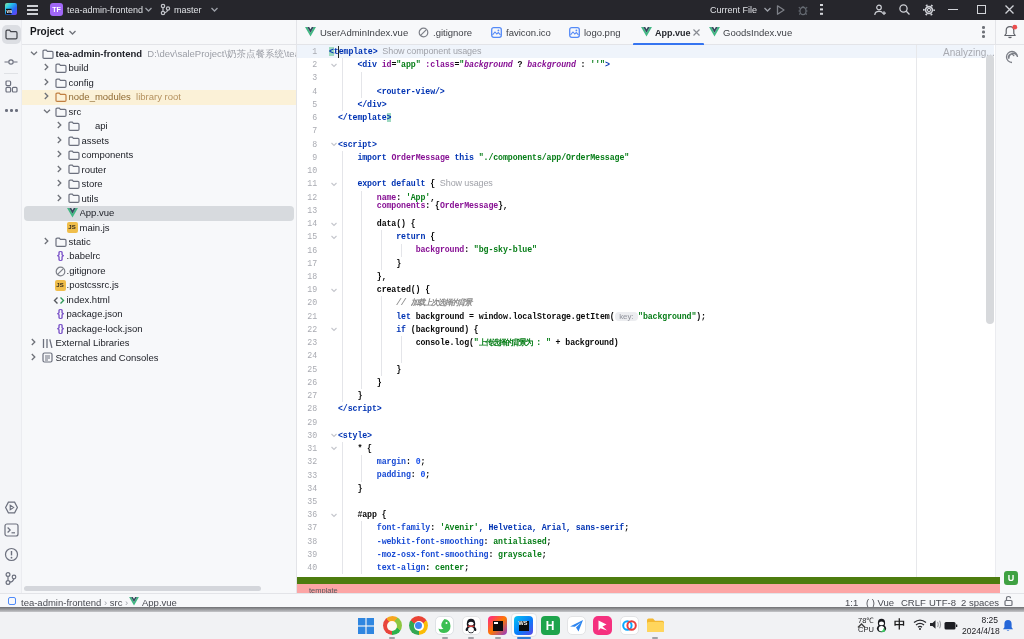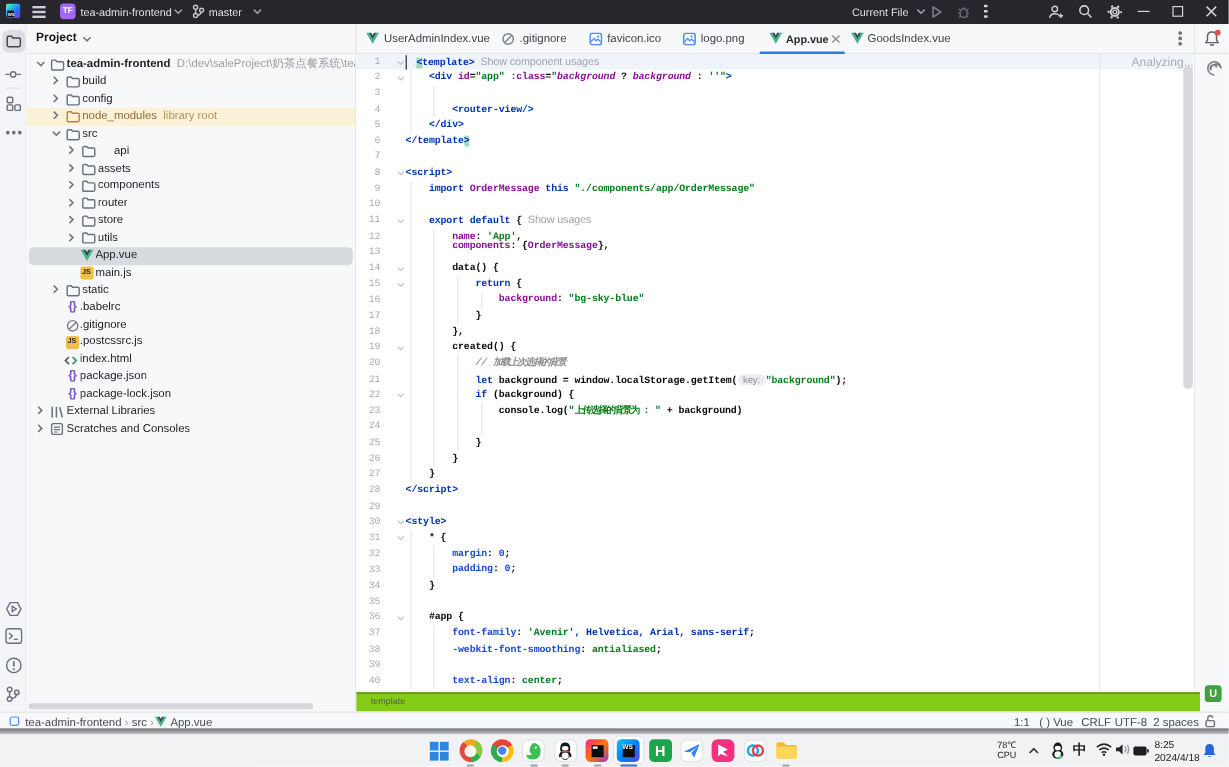--- a/index.html
+++ b/index.html
@@ -15,21 +15,21 @@
 #leftstrip { left:0; top:20px; width:22px; height:573px; background:#f4f5f8; border-right:1px solid #ebecf0; }
 
 #project { left:22px; top:45px; width:274px; height:548px; background:#f7f8fa; }
 #projdivider { left:296px; top:20px; width:1px; height:573px; background:#e3e4e8; }
 .trow { position:absolute; height:14.5px; line-height:14.5px; font-size:9.5px; color:#21232a; white-space:nowrap; }
 
 #editor { left:297px; top:45px; width:698px; height:532px; background:#ffffff; overflow:hidden; }
 #rightstrip { left:995px; top:45px; width:29px; height:548px; background:#f7f8fa; border-left:1px solid #ebecf0; }
 pre.code { font-family:"Liberation Mono", monospace; font-size:8.25px; font-weight:bold; line-height:13.23px; letter-spacing:-0.1px; }
 
-#crumbs { left:297px; top:577px; width:703px; height:16px; background:#84cc16; border-top:1px solid #4d7c0f; }
+#crumbs { left:297px; top:577px; width:703px; height:16px; background:#fca5a5; border-top:7px solid #4d7c0f; }
 
 #statusbar { left:0; top:593px; width:1024px; height:15px; background:#f7f8fa; border-top:1px solid #e3e4e8; font-size:9.5px; color:#494b52; }
 
 #taskband { left:0; top:607px; width:1024px; height:5px; background:linear-gradient(#6f7073,#9a9b9e,#c6c7ca); }
 #taskbar { left:0; top:612px; width:1024px; height:27px; background:#f1f2f4; }
 .n { color:#0033b3; } .p { color:#871094; } .g { color:#067d17; }
 .k { color:#080808; } .c { color:#8c8c8c; font-style:italic; } .P { color:#174ad4; } .N { color:#1750eb; }
 .inlay { font-family:"Liberation Sans",sans-serif; color:#a0a2a9; font-size:9px; font-weight:normal; }
 .pi { color:#871094; font-style:italic; }
 .tealbg { background:#9ed9c1; }
@@ -483,21 +483,21 @@
     </svg>
 <svg class="abs" style="left:33px;top:387.2px" width="8" height="7" viewBox="0 0 8 7">
       <path d="M1.5 2 L4 4.5 L6.5 2" stroke="#c4c6cc" stroke-width="1.1" fill="none"></path>
     </svg>
 <svg class="abs" style="left:33px;top:400.4px" width="8" height="7" viewBox="0 0 8 7">
       <path d="M1.5 2 L4 4.5 L6.5 2" stroke="#c4c6cc" stroke-width="1.1" fill="none"></path>
     </svg>
 <svg class="abs" style="left:33px;top:466.6px" width="8" height="7" viewBox="0 0 8 7">
       <path d="M1.5 2 L4 4.5 L6.5 2" stroke="#c4c6cc" stroke-width="1.1" fill="none"></path>
     </svg>
-<pre class="code abs" style="left:50px;top:0.00px"><span class="n"><span class="tealbg">&lt;</span>template&gt;</span><span class="inlay">  Show component usages</span></pre>
+<pre class="code abs" style="left:32px;top:0.00px"><span class="n"><span class="tealbg">&lt;</span>template&gt;</span><span class="inlay">  Show component usages</span></pre>
 <pre class="code abs" style="left:41.0px;top:13.23px"><span class="k">    </span><span class="n">&lt;div </span><span class="p">id</span><span class="k">=</span><span class="g">"app"</span><span class="k"> </span><span class="p">:class</span><span class="k">=</span><span class="g">"</span><span class="pi">background </span><span class="k">? </span><span class="pi">background </span><span class="k">: </span><span class="g">''</span><span class="g">"</span><span class="n">&gt;</span></pre>
 <pre class="code abs" style="left:41.0px;top:39.69px"><span class="k">        </span><span class="n">&lt;router-view/&gt;</span></pre>
 <pre class="code abs" style="left:41.0px;top:52.92px"><span class="k">    </span><span class="n">&lt;/div&gt;</span></pre>
 <pre class="code abs" style="left:41.0px;top:66.15px"><span class="n">&lt;/template</span><span class="n tealbg">&gt;</span></pre>
 <pre class="code abs" style="left:41.0px;top:92.61px"><span class="n">&lt;script&gt;</span></pre>
 <pre class="code abs" style="left:41.0px;top:105.84px"><span class="k">    </span><span class="n">import </span><span class="p">OrderMessage </span><span class="n">this </span><span class="g">"./components/app/OrderMessage"</span></pre>
 <pre class="code abs" style="left:41.0px;top:132.30px"><span class="k">    </span><span class="n">export default </span><span class="k">{</span><span class="inlay">  Show usages</span></pre>
 <pre class="code abs" style="left:41.0px;top:145.53px"><span class="k">        </span><span class="p">name</span><span class="k">: </span><span class="g">'App'</span><span class="k">,</span></pre>
 <pre class="code abs" style="left:41.0px;top:154px"><span class="k">        </span><span class="p">components</span><span class="k">: </span><span class="k">{</span><span class="p">OrderMessage</span><span class="k">},</span></pre>
 <pre class="code abs" style="left:41.0px;top:171.99px"><span class="k">        </span><span class="k">data() {</span></pre>
@@ -515,20 +515,21 @@
 <pre class="code abs" style="left:41.0px;top:343.98px"><span class="k">    }</span></pre>
 <pre class="code abs" style="left:41.0px;top:357.21px"><span class="n">&lt;/script&gt;</span></pre>
 <pre class="code abs" style="left:41.0px;top:383.67px"><span class="n">&lt;style&gt;</span></pre>
 <pre class="code abs" style="left:41.0px;top:396.90px"><span class="k">    * {</span></pre>
 <pre class="code abs" style="left:41.0px;top:410.13px"><span class="k">        </span><span class="P">margin</span><span class="k">: </span><span class="N">0</span><span class="k">;</span></pre>
 <pre class="code abs" style="left:41.0px;top:423.36px"><span class="k">        </span><span class="P">padding</span><span class="k">: </span><span class="N">0</span><span class="k">;</span></pre>
 <pre class="code abs" style="left:41.0px;top:436.59px"><span class="k">    }</span></pre>
 <pre class="code abs" style="left:41.0px;top:463.05px"><span class="k">    </span><span class="k">#app</span><span class="k"> {</span></pre>
 <pre class="code abs" style="left:41.0px;top:476.28px"><span class="k">        </span><span class="P">font-family</span><span class="k">: </span><span class="g">'Avenir'</span><span class="n">, </span><span class="n">Helvetica, Arial, sans-serif</span><span class="k">;</span></pre>
 <pre class="code abs" style="left:41.0px;top:489.51px"><span class="k">        </span><span class="P">-webkit-font-smoothing</span><span class="k">: </span><span class="g">antialiased</span><span class="k">;</span></pre>
+<pre class="code abs" style="left:41.0px;top:502.74px"><span class="k">        </span><span class="P">-moz-osx-font-smoothing</span><span class="k">: </span><span class="g">grayscale</span><span class="k">;</span></pre>
 <pre class="code abs" style="left:41.0px;top:515.97px"><span class="k">        </span><span class="P">text-align</span><span class="k">: </span><span class="g">center</span><span class="k">;</span></pre>
 <div class="abs" style="left:40.5px;top:0.5px;width:1.5px;height:12.5px;background:#242628"></div>
 <div class="abs" style="left:646px;top:2px;font-size:10px;color:#a8aab1">Analyzing...</div>
 <div class="abs" style="left:689px;top:10px;width:8px;height:269px;background:#d7d9dc;border-radius:4px"></div>
 </div>
 <div class="abs" id="rightstrip">
 <svg class="abs" style="left:9px;top:5px" width="14" height="14" viewBox="0 0 14 14">
   <path d="M7 12.5 A5.5 5.5 0 1 1 12.5 7 A4.2 4.2 0 1 0 4 8.5 A2.8 2.8 0 1 1 9 6.2" fill="none" stroke="#7b7e86" stroke-width="1.3"></path>
 </svg>
 <div class="abs" style="left:8px;top:526px;width:14px;height:14px;border-radius:3px;background:#3fa142;color:#fff;font-size:9px;font-weight:bold;text-align:center;line-height:14px">U</div>
@@ -608,21 +609,21 @@
 <svg class="abs" style="left:645.8px;top:5px" width="19" height="17" viewBox="0 0 19 17">
 <path d="M1 3.2 Q1 1.6 2.6 1.6 L7 1.6 L9 3.8 L16.4 3.8 Q18 3.8 18 5.4 L18 13.4 Q18 15 16.4 15 L2.6 15 Q1 15 1 13.4 Z" fill="#f3b830"></path>
 <path d="M1 6.5 Q1 5 2.6 5 L16.4 5 Q18 5 18 6.6 L18 13.4 Q18 15 16.4 15 L2.6 15 Q1 15 1 13.4 Z" fill="#ffd65c"></path>
     </svg>
 <div class="abs" style="left:389.3px;top:25px;width:6px;height:2.2px;border-radius:1px;background:#9fa2a7"></div>
 <div class="abs" style="left:441.9px;top:25px;width:6px;height:2.2px;border-radius:1px;background:#9fa2a7"></div>
 <div class="abs" style="left:468.2px;top:25px;width:6px;height:2.2px;border-radius:1px;background:#9fa2a7"></div>
 <div class="abs" style="left:494.5px;top:25px;width:6px;height:2.2px;border-radius:1px;background:#9fa2a7"></div>
 <div class="abs" style="left:516.8px;top:25px;width:14px;height:2.2px;border-radius:1px;background:#2f7bd9"></div>
 <div class="abs" style="left:652.3px;top:25px;width:6px;height:2.2px;border-radius:1px;background:#9fa2a7"></div>
-<div class="abs" style="left:826px;top:5px;width:26px;font-size:7.5px;line-height:8.5px;color:#202124;text-align:center">78℃<br>CPU</div>
+<div class="abs" style="left:858px;top:5px;width:26px;font-size:7.5px;line-height:8.5px;color:#202124;text-align:left">78℃<br>CPU</div>
 <svg class="abs" style="left:857px;top:10px" width="9" height="7" viewBox="0 0 9 7">
       <path d="M1 5.5 L4.5 2 L8 5.5" stroke="#3c3c3c" stroke-width="1.4" fill="none"></path>
     </svg>
 <svg class="abs" style="left:875px;top:6px" width="13" height="15" viewBox="0 0 13 15">
 <ellipse cx="6.5" cy="5" rx="3.6" ry="4.2" fill="#17181d"></ellipse>
 <ellipse cx="6.5" cy="10.5" rx="4.6" ry="3.8" fill="#17181d"></ellipse>
 <ellipse cx="6.5" cy="10.7" rx="2.8" ry="2.6" fill="#fff"></ellipse>
 <path d="M8.5 10 A4 4 0 0 1 3.5 13.8 L9.8 13.8 A4 4 0 0 0 8.5 10" fill="#3ddc67"></path>
 <ellipse cx="6.5" cy="5.4" rx="2.5" ry="1.9" fill="#fff"></ellipse>
     </svg>
@@ -632,19 +633,19 @@
 <circle cx="7" cy="10" r="1" fill="#25262b"></circle>
     </svg>
 <svg class="abs" style="left:929px;top:7px" width="13" height="11" viewBox="0 0 13 11">
 <path d="M1 4 L3.5 4 L6.5 1.2 L6.5 9.8 L3.5 7 L1 7 Z" fill="#25262b"></path>
 <path d="M8.5 3 Q10 5.5 8.5 8 M10.5 1.8 Q12.6 5.5 10.5 9.2" stroke="#9b9da1" stroke-width="1.1" fill="none"></path>
     </svg>
 <svg class="abs" style="left:944px;top:8px" width="16" height="10" viewBox="0 0 16 10">
 <path d="M2 2 L10 2 Q11.5 2 11.5 3.5 L11.5 8 Q11.5 9.5 10 9.5 L2 9.5 Q0.5 9.5 0.5 8 L0.5 3.5 Q0.5 2 2 2 Z" fill="#1c1d22"></path>
 <path d="M12 4.4 L13.3 4.4 L13.3 7 L12 7 Z" fill="#1c1d22"></path>
     </svg>
-<div class="abs" style="left:962px;top:3px;width:36px;font-size:8.5px;line-height:10.5px;color:#1b1c20;text-align:left">8:25<br>2024/4/18</div>
+<div class="abs" style="left:962px;top:3px;width:36px;font-size:8.5px;line-height:10.5px;color:#1b1c20;text-align:right">8:25<br>2024/4/18</div>
 <svg class="abs" style="left:1002px;top:7px" width="12" height="14" viewBox="0 0 12 14">
 <path d="M6 1 Q9.6 1 9.6 5 L9.6 8.2 L11 10.2 L1 10.2 L2.4 8.2 L2.4 5 Q2.4 1 6 1 Z" fill="#2567d8"></path>
 <path d="M4.6 11.2 Q6 12.6 7.4 11.2 Z" fill="#2567d8"></path>
     </svg>
 
 </div>
 
 </body></html>

